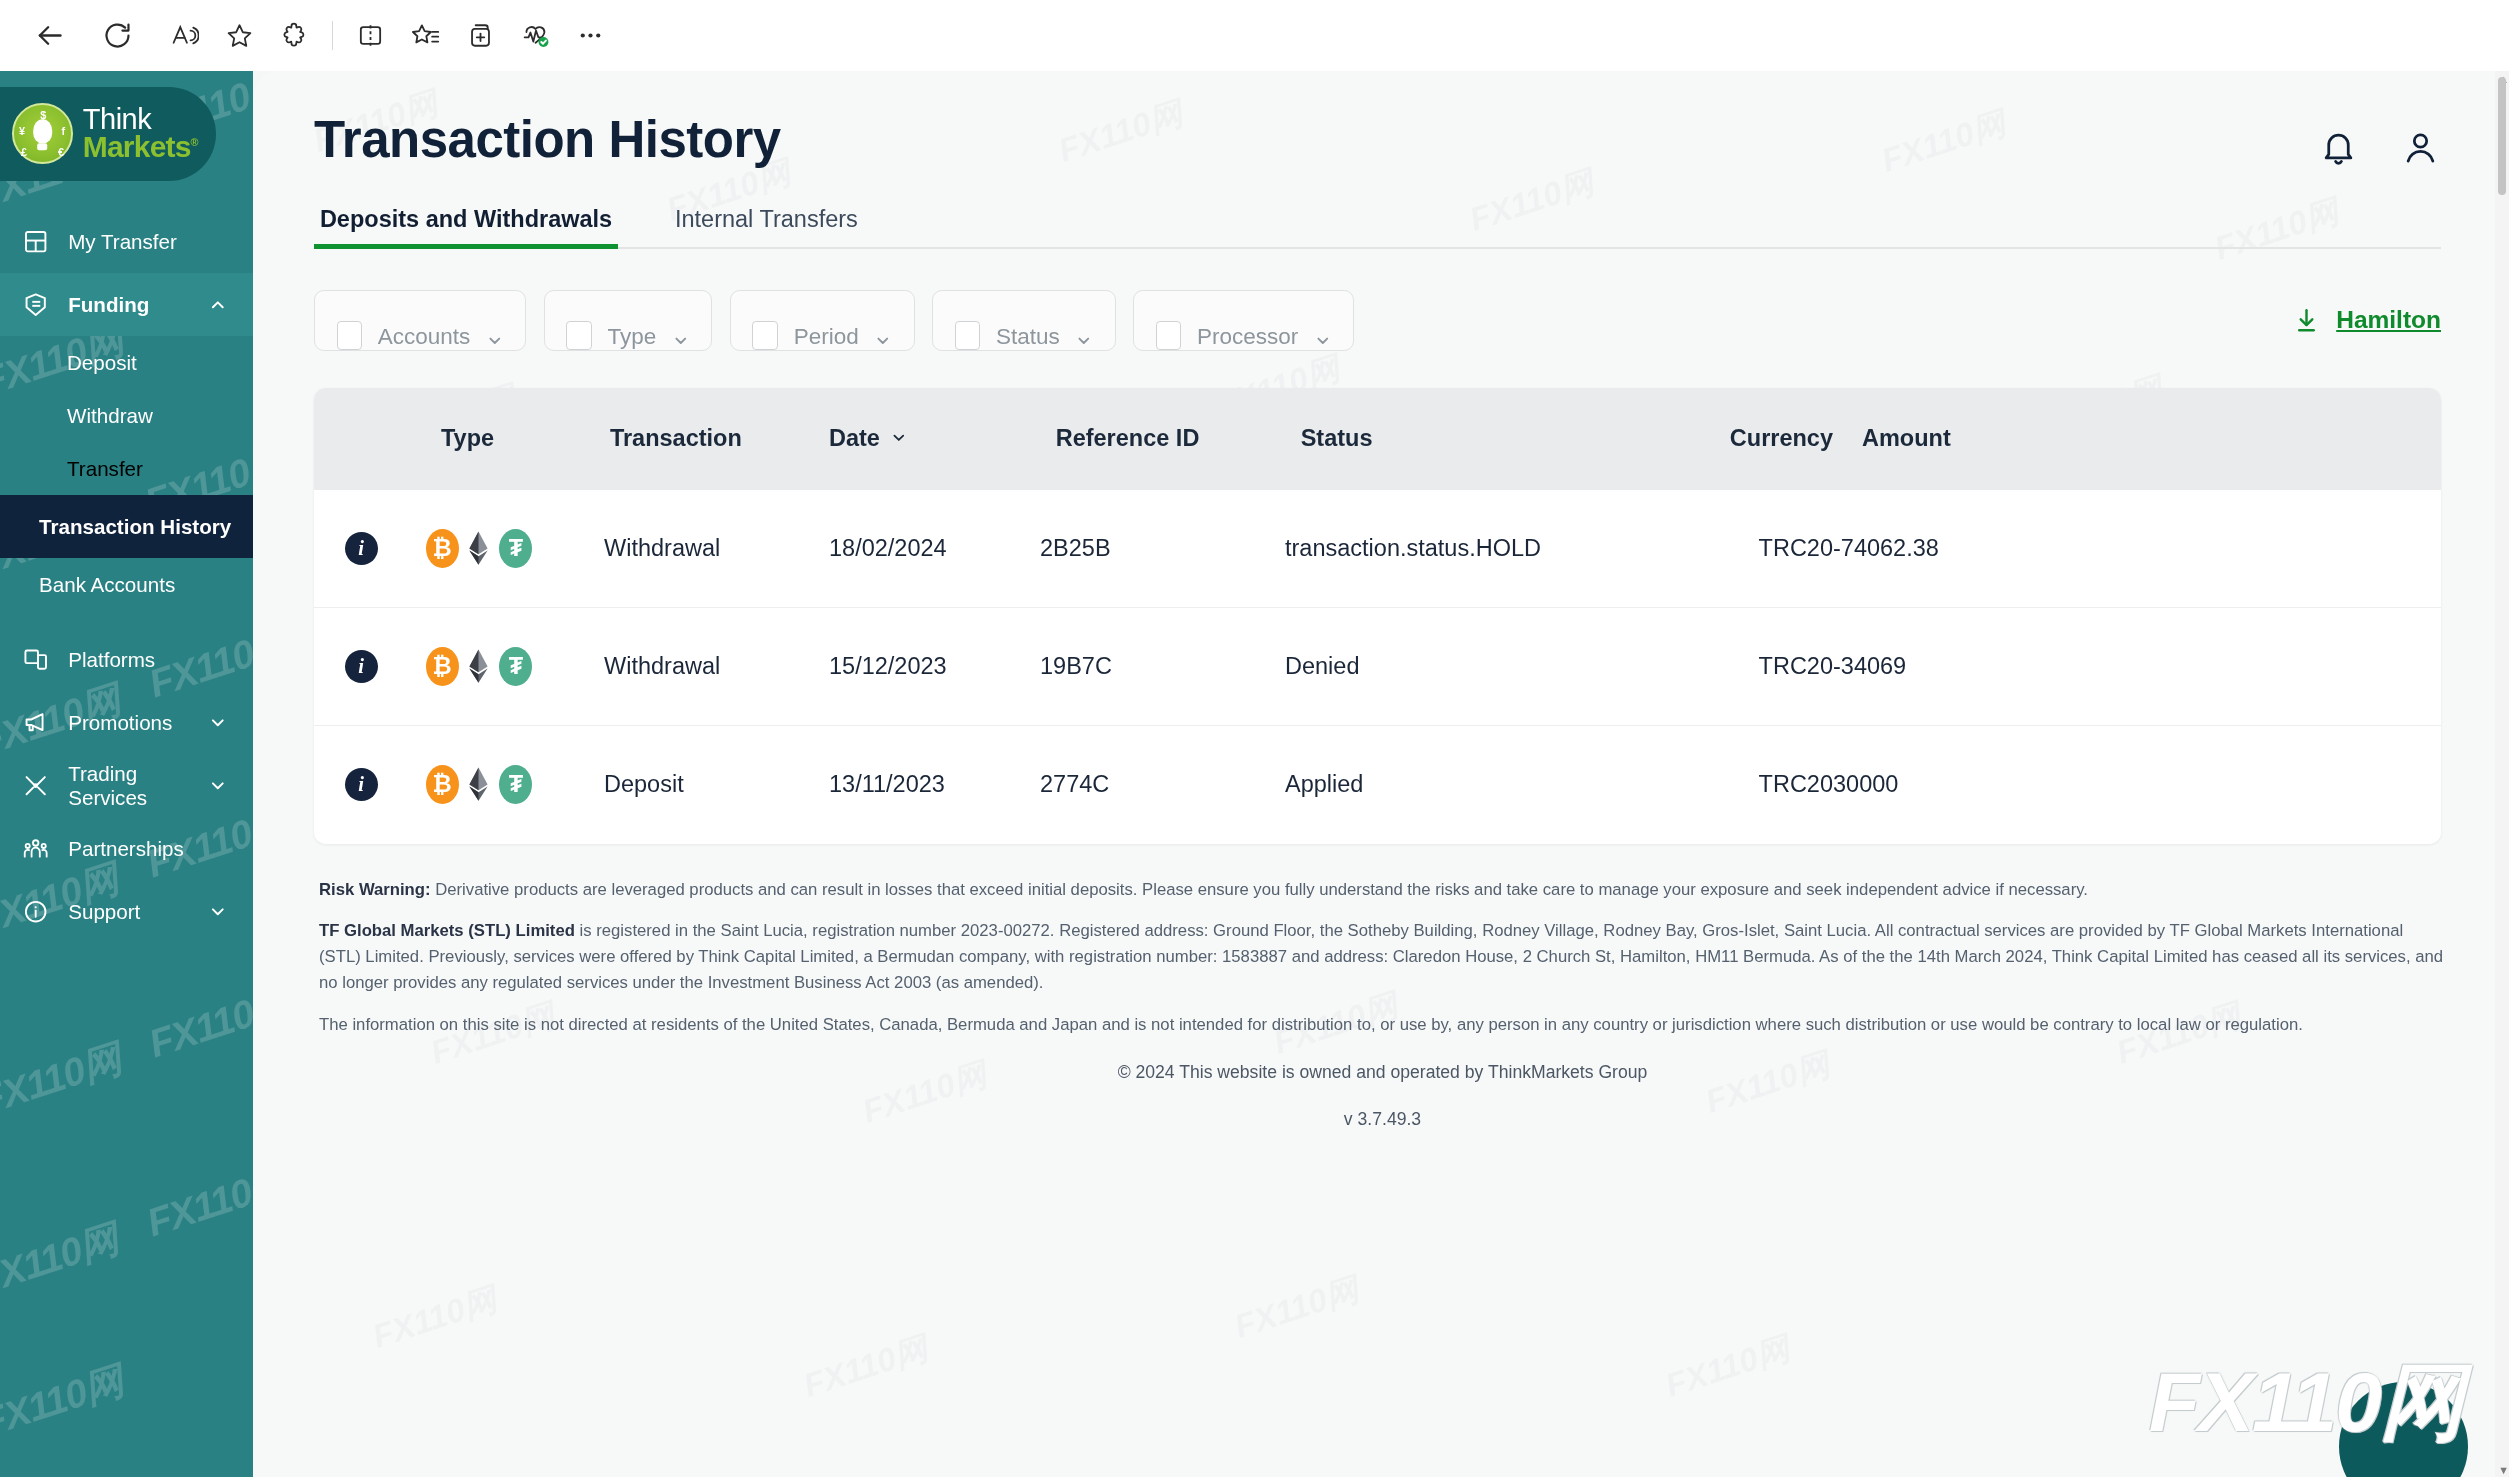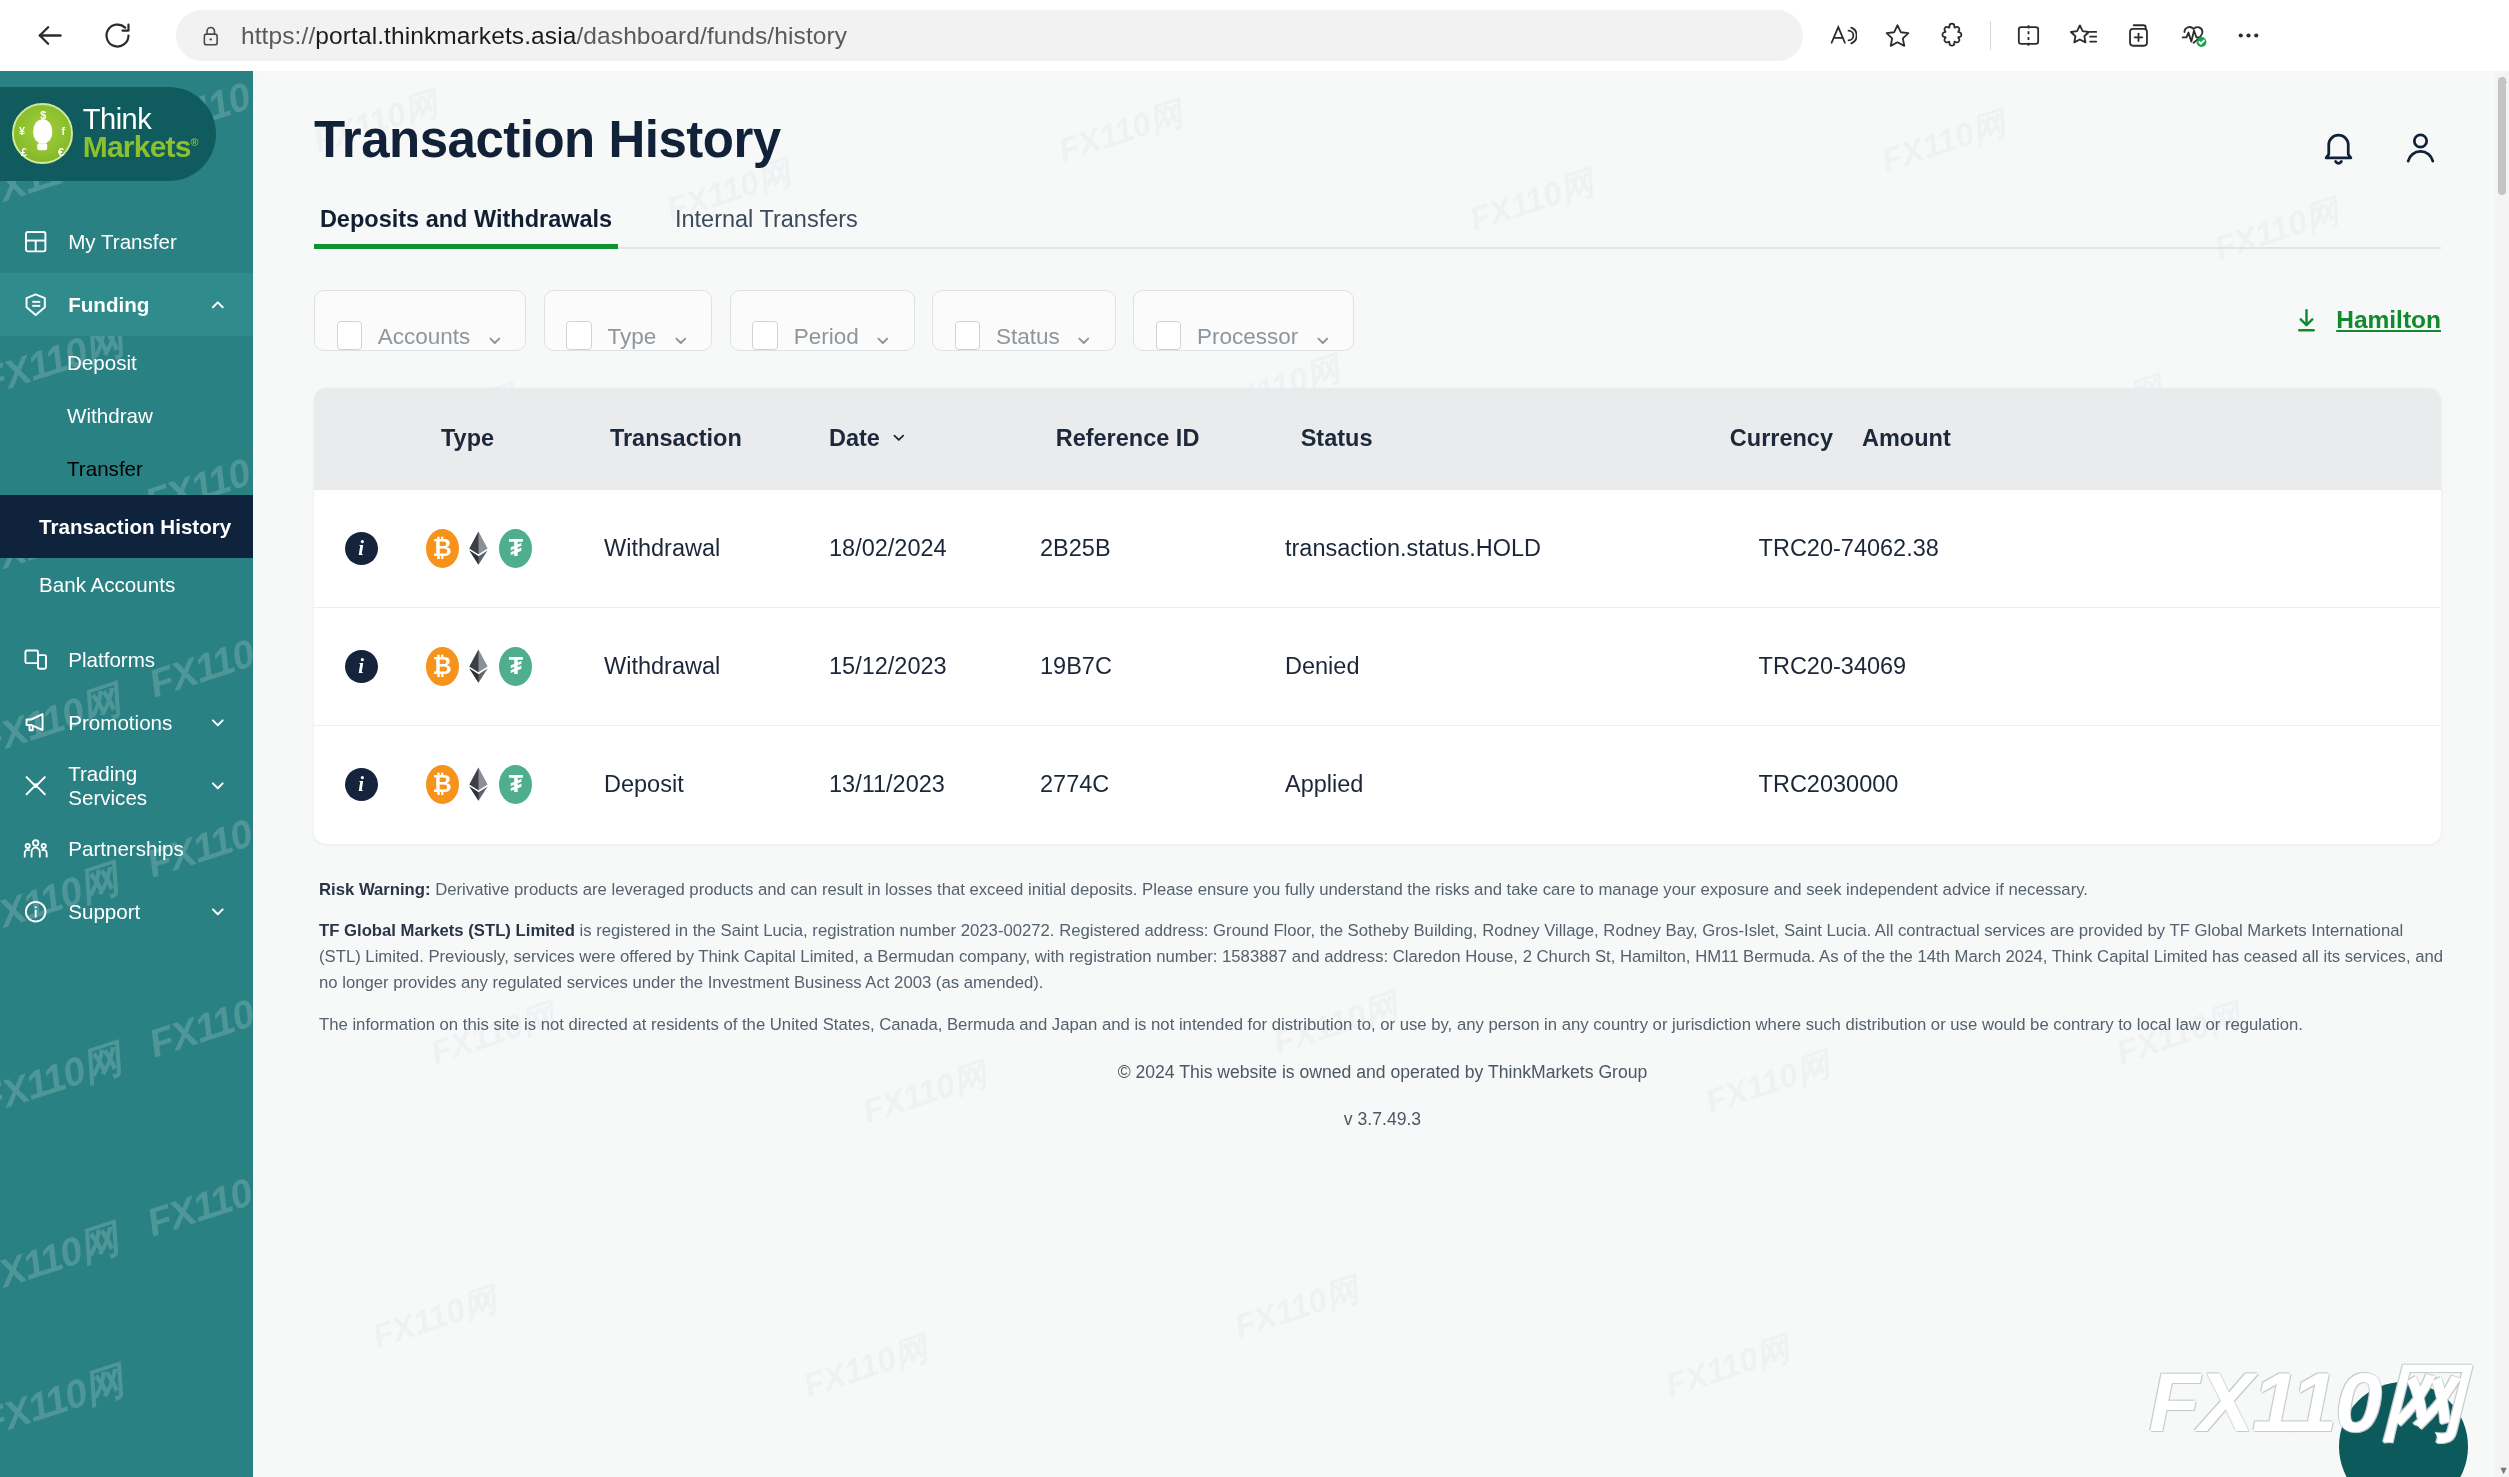--- a/index.html
+++ b/index.html
@@ -191,30 +191,20 @@
       <svg width="33" height="33" viewBox="0 0 24 24" fill="none" stroke="currentColor" stroke-width="1.7" stroke-linecap="round" stroke-linejoin="round">
           <line x1="20" y1="12" x2="5" y2="12"></line>
           <polyline points="11,18 5,12 11,6"></polyline>
         </svg>
     </div>
     <div class="nav-btn">
       <svg width="31" height="31" viewBox="0 0 24 24" fill="none" stroke="currentColor" stroke-width="1.7" stroke-linecap="round">
           <path d="M20.5 12a8.5 8.5 0 1 1-2.6-6.1"></path>
           <polyline points="20.5,3.5 20.5,8.2 15.8,8.2" stroke-linejoin="round"></polyline>
         </svg>
-    </div>
-    <div class="url-pill">
-      <span class="lock-icon">
-        <svg width="25.5" height="25.5" viewBox="0 0 24 24" fill="none" stroke="currentColor" stroke-width="1.5">
-            <rect x="6" y="10.5" width="12" height="10" rx="2"></rect>
-            <path d="M8.5 10.5V7.8a3.5 3.5 0 0 1 7 0v2.7"></path>
-            <circle cx="12" cy="15.4" r="1.1" fill="currentColor" stroke="none"></circle>
-          </svg>
-      </span>
-      <span class="url-text"><span>https://</span><span class="host">portal.thinkmarkets.asia</span><span>/dashboard/funds/history</span></span>
     </div>
     <div class="tool-icons">
       <div class="tool-btn">
         <svg width="29" height="29" viewBox="0 0 24 24" fill="none" stroke="currentColor" stroke-width="1.5" stroke-linecap="round">
             <path d="M3 18 8.5 5l5.5 13"></path>
             <path d="M5 14h7"></path>
             <path d="M17 8a4 4 0 0 1 0 8"></path>
             <path d="M19.3 5.5a7 7 0 0 1 0 13"></path>
           </svg>
       </div>

